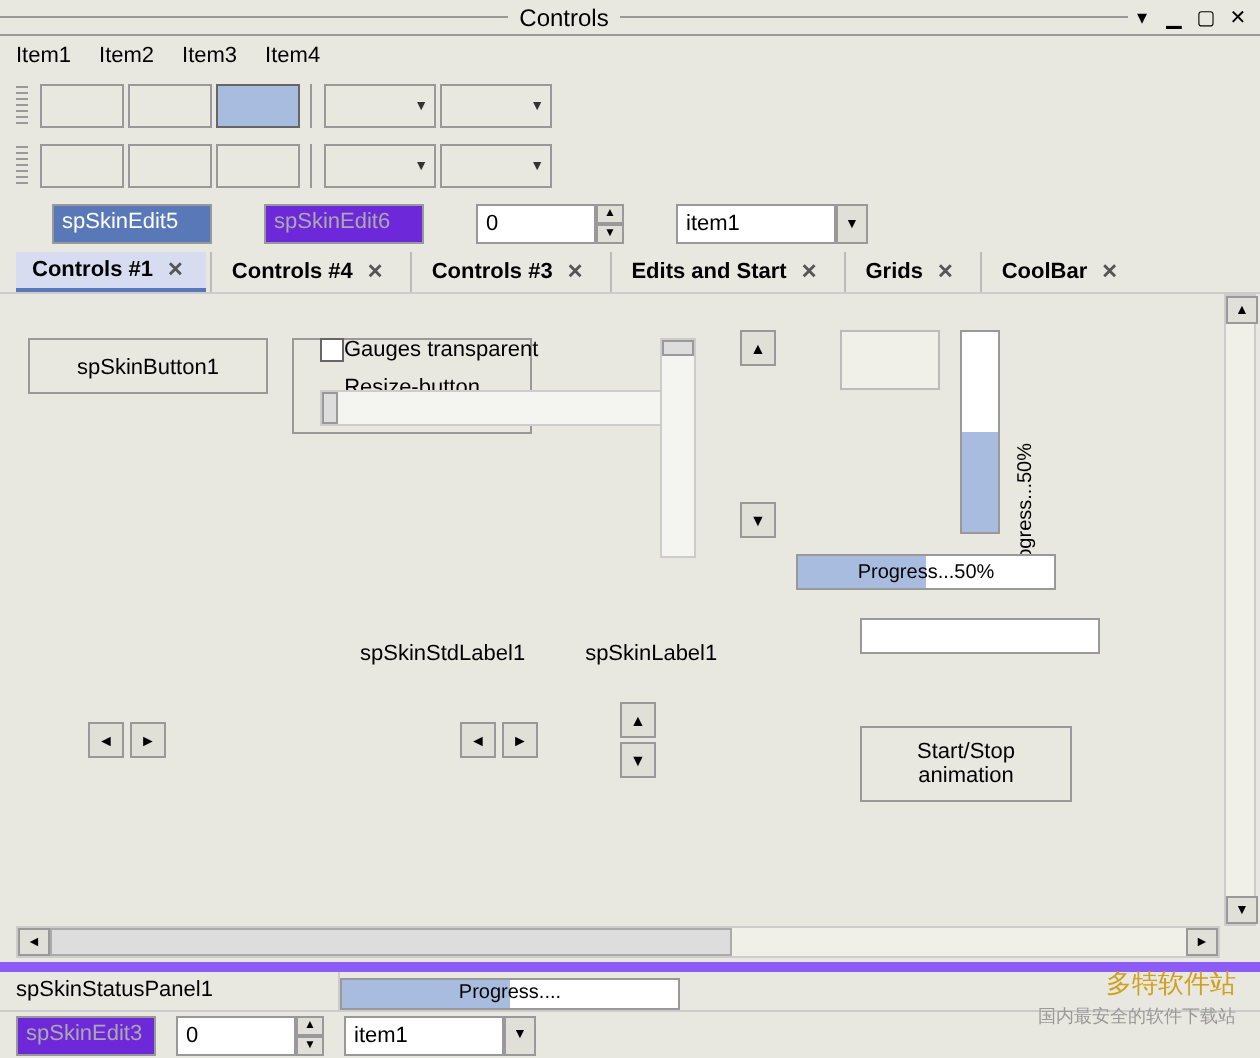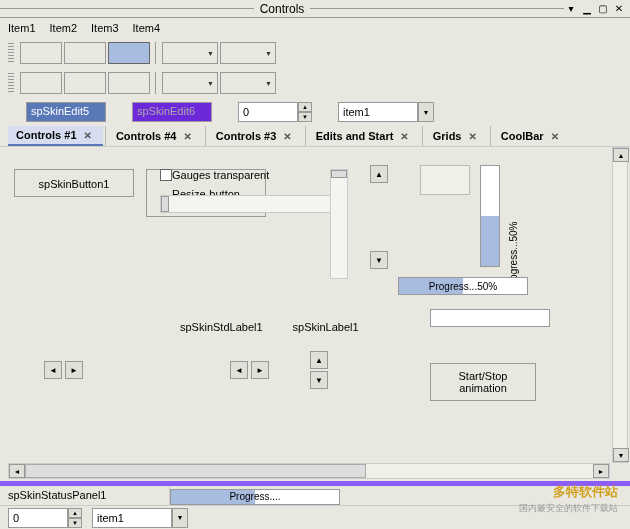--- a/index.html
+++ b/index.html
@@ -69,21 +69,21 @@
 .scrollh-track { flex: 1; }
 .scrollh-thumb { width: 60%; height: 14px; background: #ddd; border: 1px solid #aaa; }
 .scrollv { position: absolute; right: 2px; top: 0; bottom: 18px; width: 16px; border: 1px solid #ccc; background: #f0f0e8; display: flex; flex-direction: column; }
 .statusbar { height: 24px; display: flex; border-top: 5px solid #8b5cf6; }
 .status-panel { padding: 3px 8px; border-right: 1px solid #ccc; min-width: 170px; }
 .status-prog { width: 170px; height: 16px; border: 1px solid #999; background: #fff; margin: 3px 0; position: relative; }
 .status-prog-fill { background: #a8bce0; height: 100%; width: 50%; }
 .status-prog-label { position: absolute; width: 100%; text-align: center; top: 1px; font-size: 10px; }
 .bottombar { height: 24px; display: flex; align-items: center; padding: 0 8px; gap: 10px; border-top: 1px solid #ccc; }
 .watermark { position: absolute; left: 50%; top: 48%; transform: translate(-50%,-50%); font-size: 26px; color: rgba(200,200,200,0.6); font-style: italic; font-weight: bold; pointer-events: none; }
-.watermark2 { position: absolute; right: 12px; bottom: 28px; font-size: 13px; color: #d0a020; font-weight: bold; pointer-events: none; margin-top: 17px; }
+.watermark2 { position: absolute; right: 12px; bottom: 28px; font-size: 13px; color: #d0a020; font-weight: normal; pointer-events: none; margin-top: 17px; }
 .watermark3 { position: absolute; right: 12px; bottom: 14px; font-size: 9px; color: #999; pointer-events: none; }
 </style>
 </head>
 <body>
 
 <div class="window">
 
   <div class="titlebar">
     <div class="title-line"></div>
     <div class="title-text">Controls</div>
@@ -257,20 +257,21 @@
 
   <div class="statusbar">
     <div class="status-panel">spSkinStatusPanel1</div>
     <div class="status-prog">
       <div class="status-prog-fill"></div>
       <span class="status-prog-label">Progress....</span>
     </div>
   </div>
 
   <div class="bottombar">
+    <div class="edit dis" style="width:70px">spSkinEdit3</div>
     <div class="spin">
       <input value="0" style="">
       <div class="spin-btns">
         <div class="spin-btn">▲</div>
         <div class="spin-btn">▼</div>
       </div>
     </div>
     <div class="combo">
       <input value="item1" style="">
       <div class="combo-btn">▼</div>

